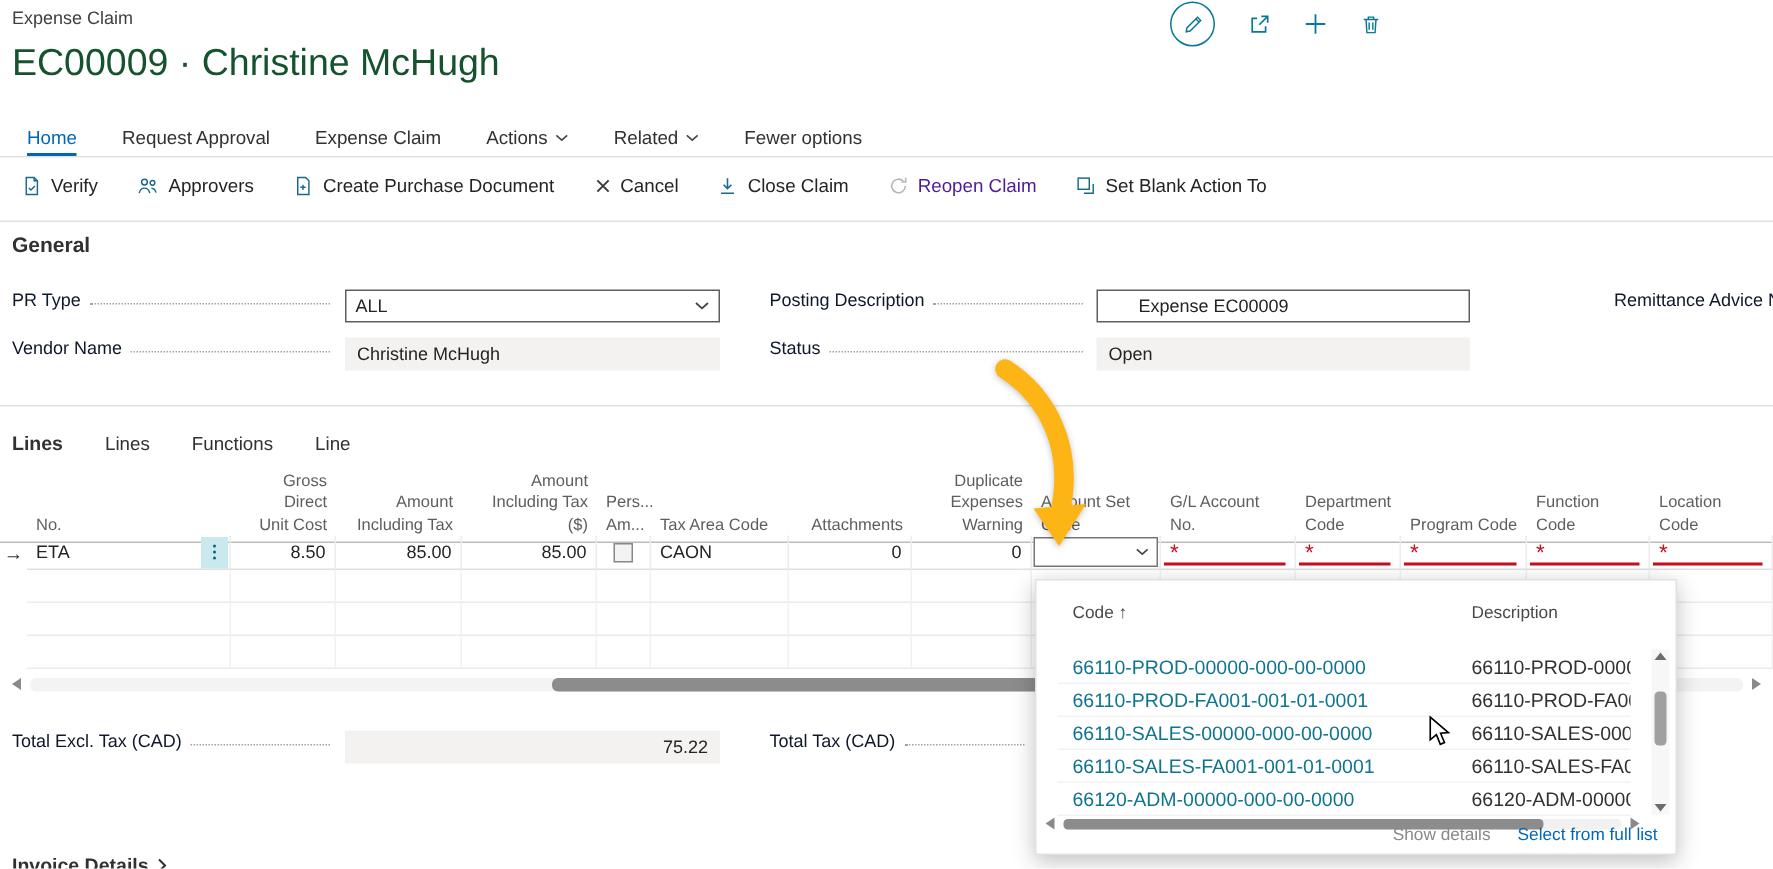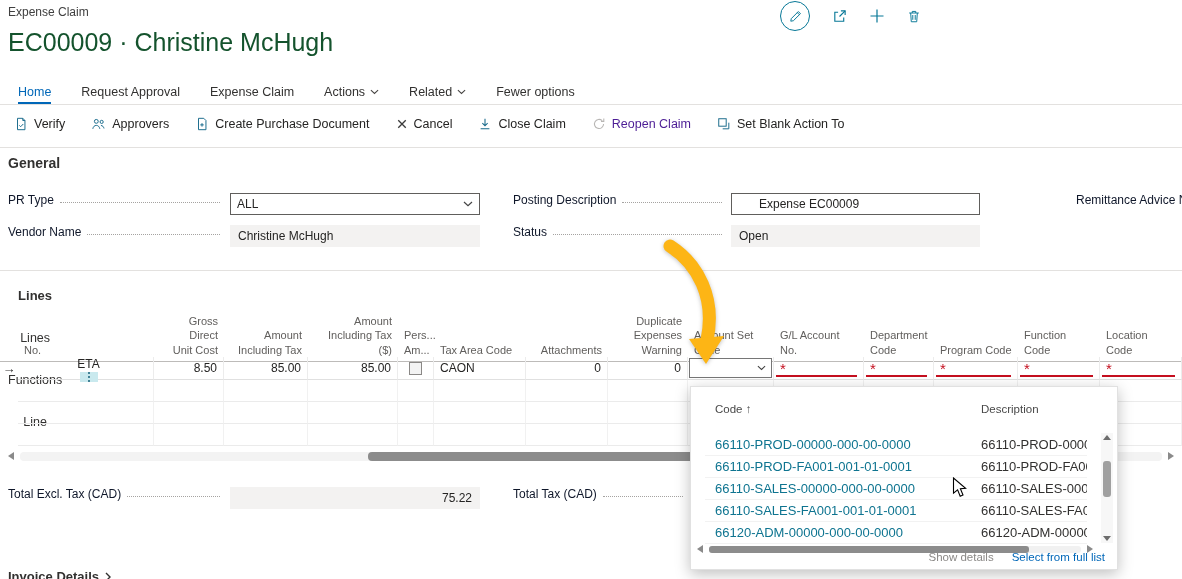--- a/index.html
+++ b/index.html
@@ -35,36 +35,36 @@
 
   
   .sec-heading{left:8px;top:155px;font-size:14px;font-weight:700;color:#323130;}
   .fld{position:absolute;display:flex;align-items:flex-start;height:22px;font-size:12px;color:#0f172a;}
   .leader{flex:1;border-bottom:1px dotted #a5a3a1;height:9px;margin:0 6px;}
   .ctrl{position:absolute;height:22px;box-sizing:border-box;display:flex;align-items:center;font-size:12px;color:#252423;}
   .ctrl.box{border:1px solid #605e5c;background:#fff;padding:0 6px;justify-content:space-between;}
   .ctrl.gray{background:#f3f2f1;padding:0 8px;}
 
   
-  .linestabs{left:8px;top:288px;display:flex;gap:28px;align-items:center;font-size:12.5px;flex-direction:column;}
+  .linestabs{left:8px;top:288px;display:flex;gap:28px;align-items:center;font-size:12.5px;}
   .lines-name{font-weight:600;font-size:13px;color:#323130;}
   .lines-menu{color:#323130;}
 
   
   .tr{display:grid;grid-template-columns:18px 136px 70px 84px 90px 36px 92px 82px 80px 86px 90px 70px 84px 82px 82px;}
   .thead{position:absolute;left:0;top:312px;width:1182px;border-bottom:1px solid #bdbbb9;}
   .th{align-self:end;font-size:11px;color:#605e5c;white-space:pre-line;line-height:1.3;
       padding:2px 6px 4px 6px;box-sizing:border-box;}
   .th.num{text-align:right;}
   .tbody{position:absolute;left:0;top:357px;width:1182px;}
   .td{height:23px;box-sizing:border-box;display:flex;align-items:center;padding:0 6px;
       border-right:1px solid #ececec;border-bottom:1px solid #e0e0e0;font-size:12px;}
   .td.num{justify-content:flex-end;}
   .td.mk{border:none;justify-content:center;padding:0;color:#323130;font-size:13px;}
-  .td.nocell{justify-content:space-between;padding:0 0 0 6px;flex-direction:column;}
+  .td.nocell{justify-content:space-between;padding:0 0 0 6px;}
   .rowmenu{width:18px;height:21px;margin:1px;background:#c9e9ee;display:flex;align-items:center;justify-content:center;}
   .dots{display:flex;flex-direction:column;gap:2px;}
   .dots i{width:2px;height:2px;border-radius:50%;background:#15607a;}
   .cb{width:11px;height:11px;border:1px solid #8a8886;background:#f3f3f3;margin:0 auto;}
   .td.combo-cell{padding:0;}
   .combo{flex:1;align-self:stretch;margin:1px;border:1px solid #767676;background:#fff;
          display:flex;align-items:center;justify-content:flex-end;padding-right:5px;}
   .td.req{position:relative;align-items:flex-start;}
   .star{color:#c50f1f;font-size:15px;line-height:1;padding-top:4px;}
   .redline{position:absolute;left:2px;right:6px;bottom:2px;border-bottom:2px solid #c50f1f;}

